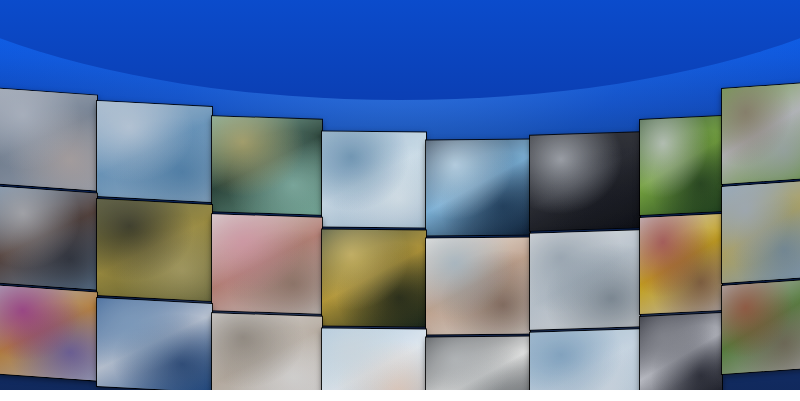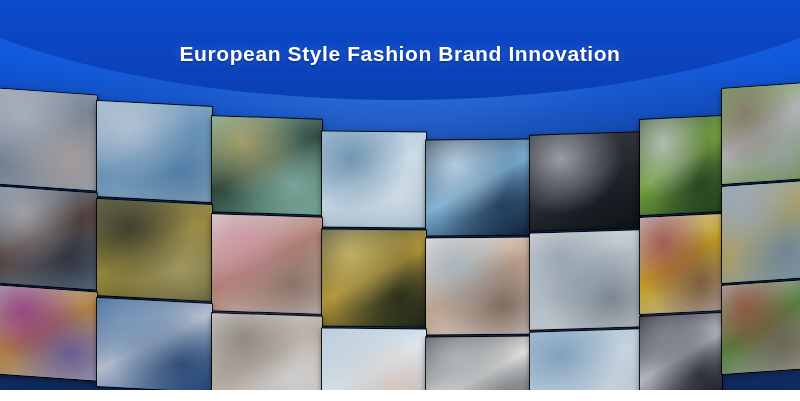--- a/index.html
+++ b/index.html
@@ -242,14 +242,13 @@
       <div class="tile" style="left: 722px; top: 283px; width: 84px; height: 88px; background-image: radial-gradient(at 28% 26%, rgba(192, 86, 44, 0.8) 0%, transparent 55%), radial-gradient(at 74% 70%, rgba(141, 115, 85, 0.733) 0%, transparent 58%), linear-gradient(152deg, rgb(233, 228, 216) 0%, rgb(111, 160, 58) 48%, rgb(233, 228, 216) 100%); transform: skewY(-4.02deg);">
         <div class="sheen"></div>
         <div class="edge-dark" style="background: rgba(8, 22, 62, 0.263);"></div>
       </div>
     </div>
 
   <div class="arc-mask-hi"></div>
 
   <div class="bottom-strip"></div>
 
-  <div class="headline">European Style Fashion Brand Innovation</div>
 </div>
 
 </body></html>

